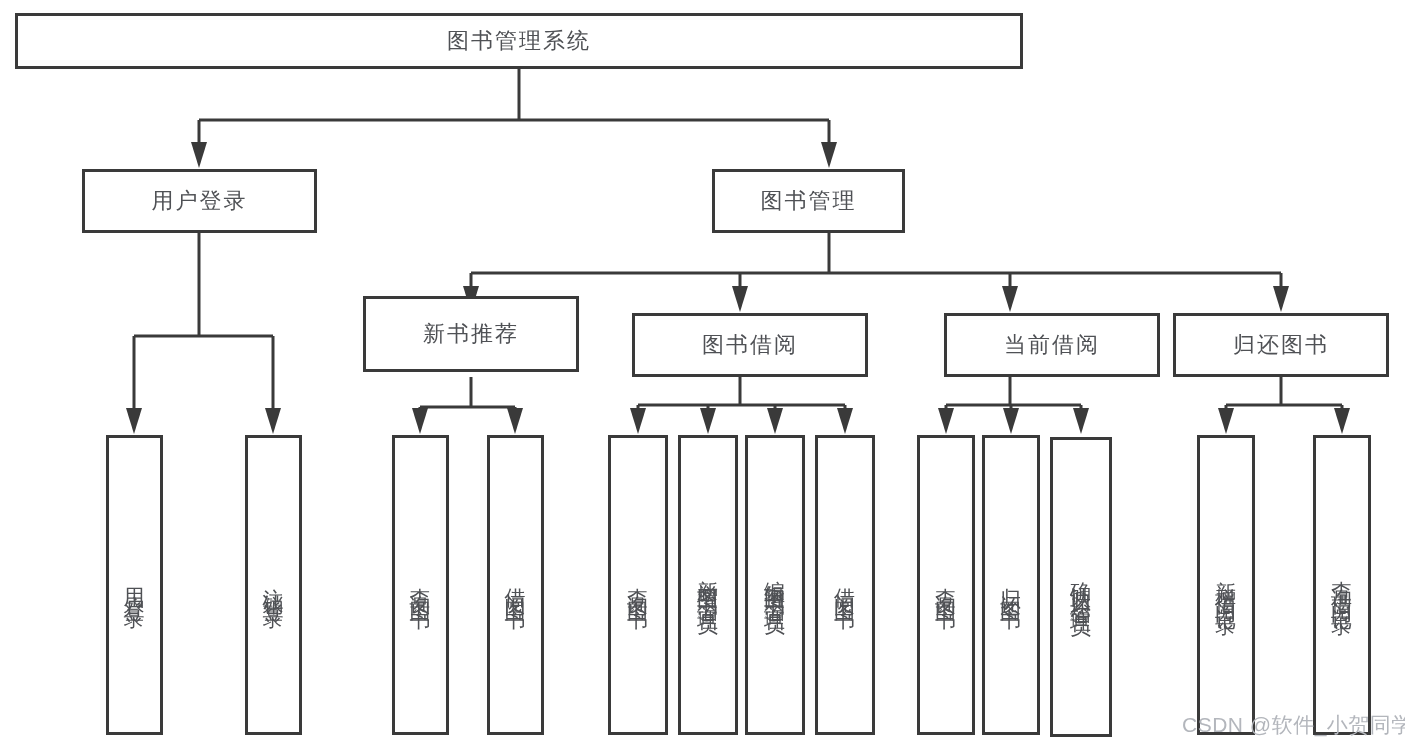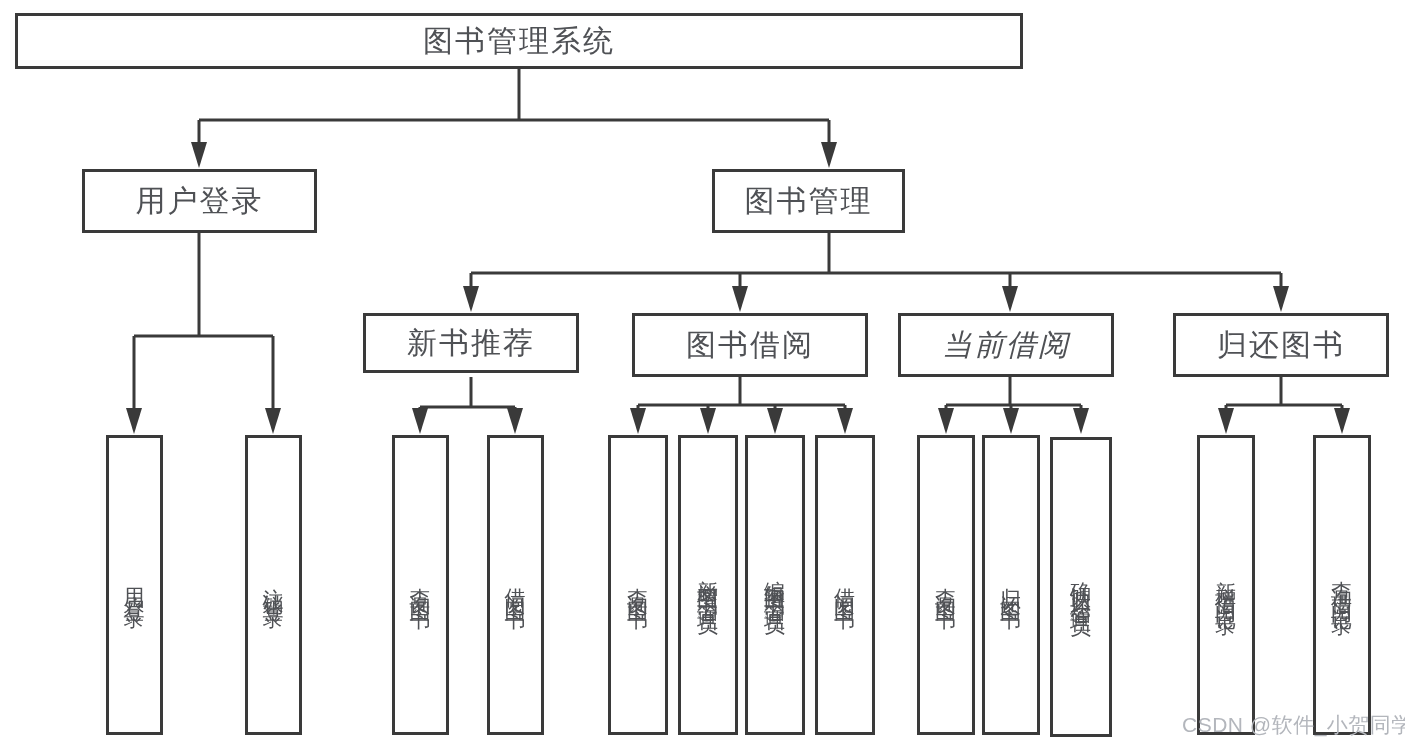--- a/index.html
+++ b/index.html
@@ -19,21 +19,21 @@
   }
   #connectors{position:absolute;left:0;top:0;z-index:0;}
   .node{
     position:absolute;
     box-sizing:border-box;
     background:#fff;
     border:3px solid var(--line);
     display:flex;
     align-items:center;
     justify-content:center;
-    font-size:30px;
+    font-size:22px;
     letter-spacing:2px;
     z-index:1;
     white-space:nowrap;
   }
   .leaf{
     position:absolute;
     box-sizing:border-box;
     background:#fff;
     border:3px solid var(--line);
     display:flex;
@@ -101,23 +101,23 @@
       <polygon points="1218,408 1234,408 1226,434"></polygon>
       <polygon points="1334,408 1350,408 1342,434"></polygon>
     </g>
   </svg>
 
   <div class="node" style="left:15px;top:13px;width:1008px;height:56px;">图书管理系统</div>
 
   <div class="node" style="left:82px;top:169px;width:235px;height:64px;">用户登录</div>
   <div class="node" style="left:712px;top:169px;width:193px;height:64px;font-family:Liberation Serif, serif;">图书管理</div>
 
-  <div class="node" style="left:363px;top:313px;width:216px;height:60px;">新书推荐</div>
+  <div class="node" style="left:363px;top:296px;width:216px;height:76px;">新书推荐</div>
   <div class="node" style="left:632px;top:313px;width:236px;height:64px;">图书借阅</div>
-  <div class="node" style="left:898px;top:313px;width:216px;height:64px;font-style:italic;">当前借阅</div>
+  <div class="node" style="left:944px;top:313px;width:216px;height:64px;">当前借阅</div>
   <div class="node" style="left:1173px;top:313px;width:216px;height:64px;">归还图书</div>
 
   <div class="leaf" style="left:106px;top:435px;width:57px;height:300px;">用户登录</div>
   <div class="leaf" style="left:245px;top:435px;width:57px;height:300px;">注销登录</div>
 
   <div class="leaf" style="left:392px;top:435px;width:57px;height:300px;">查询图书</div>
   <div class="leaf" style="left:487px;top:435px;width:57px;height:300px;">借阅图书</div>
 
   <div class="leaf" style="left:608px;top:435px;width:60px;height:300px;">查询图书</div>
   <div class="leaf" style="left:678px;top:435px;width:60px;height:300px;letter-spacing:5px;">新增图书（管理员）</div>

